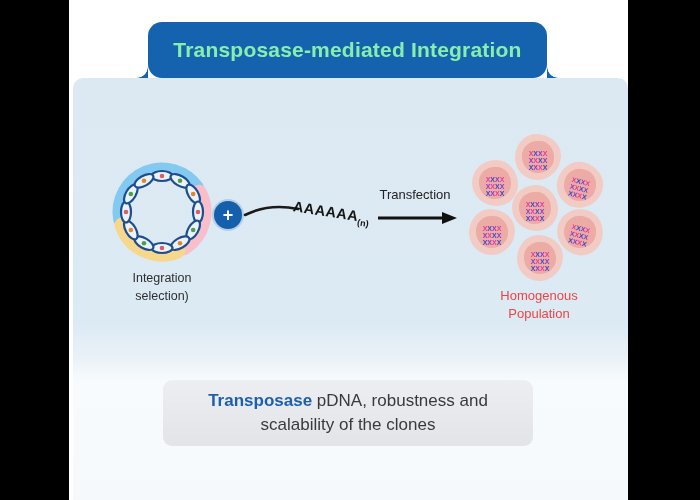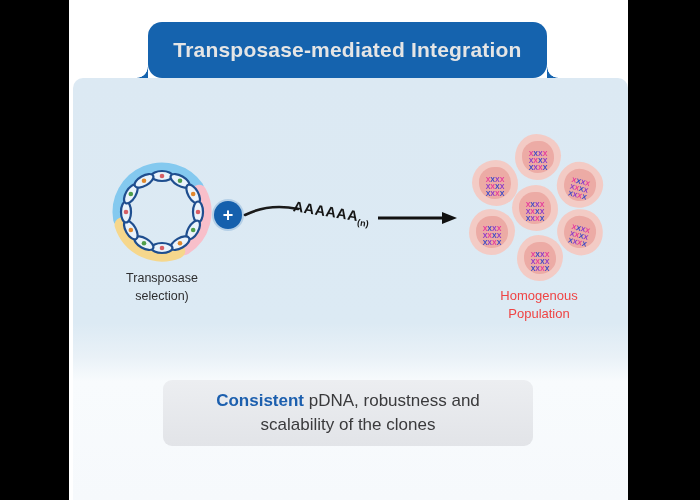--- a/index.html
+++ b/index.html
@@ -14,21 +14,21 @@
   
   .panel { position:absolute; left:4px; right:0; top:78px; bottom:0;
            border-radius:10px 10px 0 0;
            background:linear-gradient(180deg,#dce9f3 0%, #dceaf4 58%, #e9f1f7 66%,
                                       #f8fbfd 72%, #f6f9fc 100%); }
 
   
   .banner { position:absolute; left:79px; top:22px; width:399px; height:56px;
             background:#1563ae; border-radius:14px;
             display:flex; align-items:center; justify-content:center; z-index:3; }
-  .banner h1 { color:#e5e5e5; font-size:21px; font-weight:700; letter-spacing:.2px; }
+  .banner h1 { color:#86efac; font-size:21px; font-weight:700; letter-spacing:.2px; }
   .banner-foot { position:absolute; bottom:0; width:11px; height:11px; }
   .banner-foot.left  { left:-11px;
       background:radial-gradient(circle 11px at 0 0, rgba(0,0,0,0) 10.4px, #1563ae 11px); }
   .banner-foot.right { right:-11px;
       background:radial-gradient(circle 11px at 100% 0, rgba(0,0,0,0) 10.4px, #1563ae 11px); }
 
   .plasmid { position:absolute; left:38px; top:157px; width:110px; height:110px; }
 
   .pdna-label { position:absolute; left:11px; top:270px; width:164px;
                 text-align:center; font-size:12.5px; line-height:17.5px;
@@ -114,35 +114,36 @@
         <circle cx="23.82308546376022" cy="73.00000000000001" r="2.3" fill="#e0872c"></circle>
         <ellipse rx="10.5" ry="5" transform="translate(19 55.00000000000001) rotate(270)" fill="#eaf3fb" stroke="#1f4e8f" stroke-width="2.2"></ellipse>
         <circle cx="19" cy="55.00000000000001" r="2.3" fill="#d85f66"></circle>
         <ellipse rx="10.5" ry="5" transform="translate(23.82308546376021 37) rotate(300)" fill="#eaf3fb" stroke="#1f4e8f" stroke-width="2.2"></ellipse>
         <circle cx="23.82308546376021" cy="37" r="2.3" fill="#4f9e4a"></circle>
         <ellipse rx="10.5" ry="5" transform="translate(36.999999999999986 23.82308546376022) rotate(330)" fill="#eaf3fb" stroke="#1f4e8f" stroke-width="2.2"></ellipse>
         <circle cx="36.999999999999986" cy="23.82308546376022" r="2.3" fill="#e0872c"></circle>
       </svg>
 
     <div class="pdna-label">
-      <div>Transposase</div>
+      <div>Integration</div>
       <div>selection)</div>
     </div>
 
     <div class="plus" style="background: rgb(21, 96, 173);">
       <span>+</span>
     </div>
 
     <svg class="mrna-curve" viewBox="0 0 56 16">
       <path d="M 2 13 Q 26 1 55 7" fill="none" stroke="#1a1a1a" stroke-width="2.6" stroke-linecap="round"></path>
     </svg>
 
     <div class="polya"><span>AAAAAA</span><span class="sub">(n)</span></div>
 
 
+    <div class="transfection">Transfection</div>
 
     <svg class="arrow" viewBox="0 0 80 16">
       <line x1="1" y1="8" x2="66" y2="8" stroke="#111" stroke-width="2.8"></line>
       <polygon points="65,2 80,8 65,14" fill="#111"></polygon>
     </svg>
 
     <div class="cluster">
         <div class="cell" style="left: 46px; top: 4px; background: rgb(243, 203, 197);">
           <div class="cell-inner" style="background: rgb(236, 171, 165);">
             <div class="chrom-row"><span class="chrom" style="color: rgb(229, 60, 156);">X</span><span class="chrom" style="color: rgb(59, 73, 198);">X</span><span class="chrom" style="color: rgb(138, 59, 200);">X</span><span class="chrom" style="color: rgb(229, 60, 156);">X</span></div>
@@ -193,18 +194,18 @@
           </div>
         </div>
       </div>
 
     <div class="homog-label">
       <div>Homogenous</div>
       <div>Population</div>
     </div>
 
     <div class="footer-box">
-      <div><b style="color: rgb(28, 95, 174);">Consistent</b><span> pDNA, robustness and</span></div>
+      <div><b style="color: rgb(28, 95, 174);">Transposase</b><span> pDNA, robustness and</span></div>
       <div>scalability of the clones</div>
     </div>
 
   </div>
 </div>
 
 </body></html>

